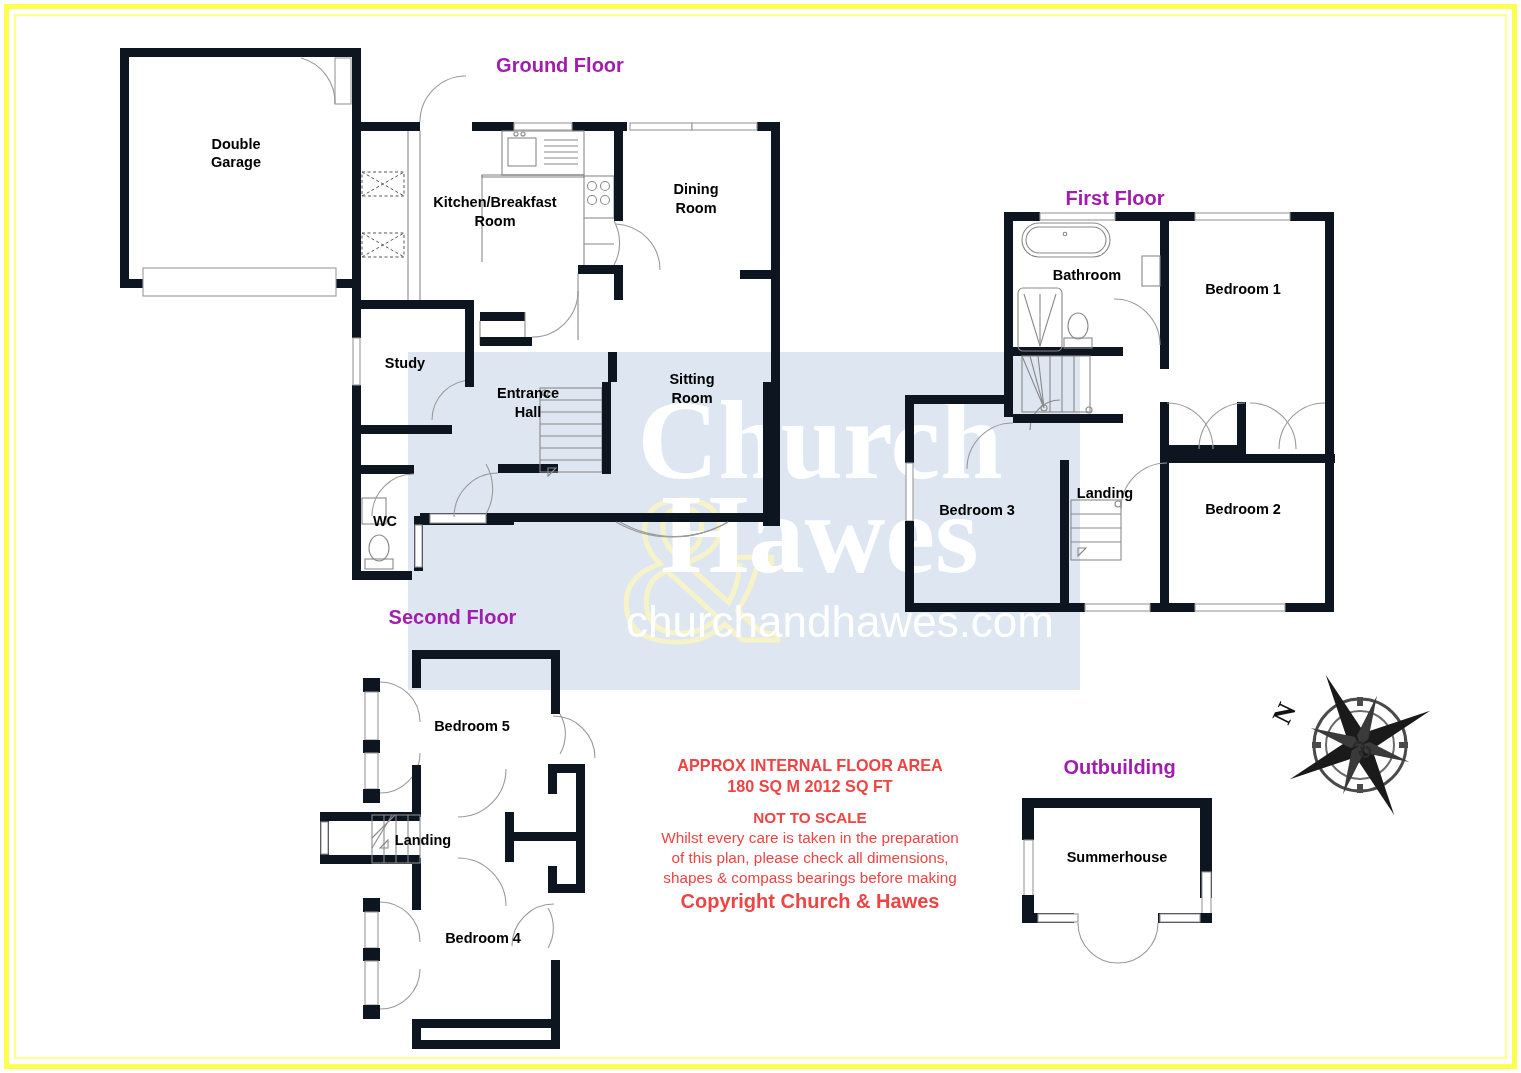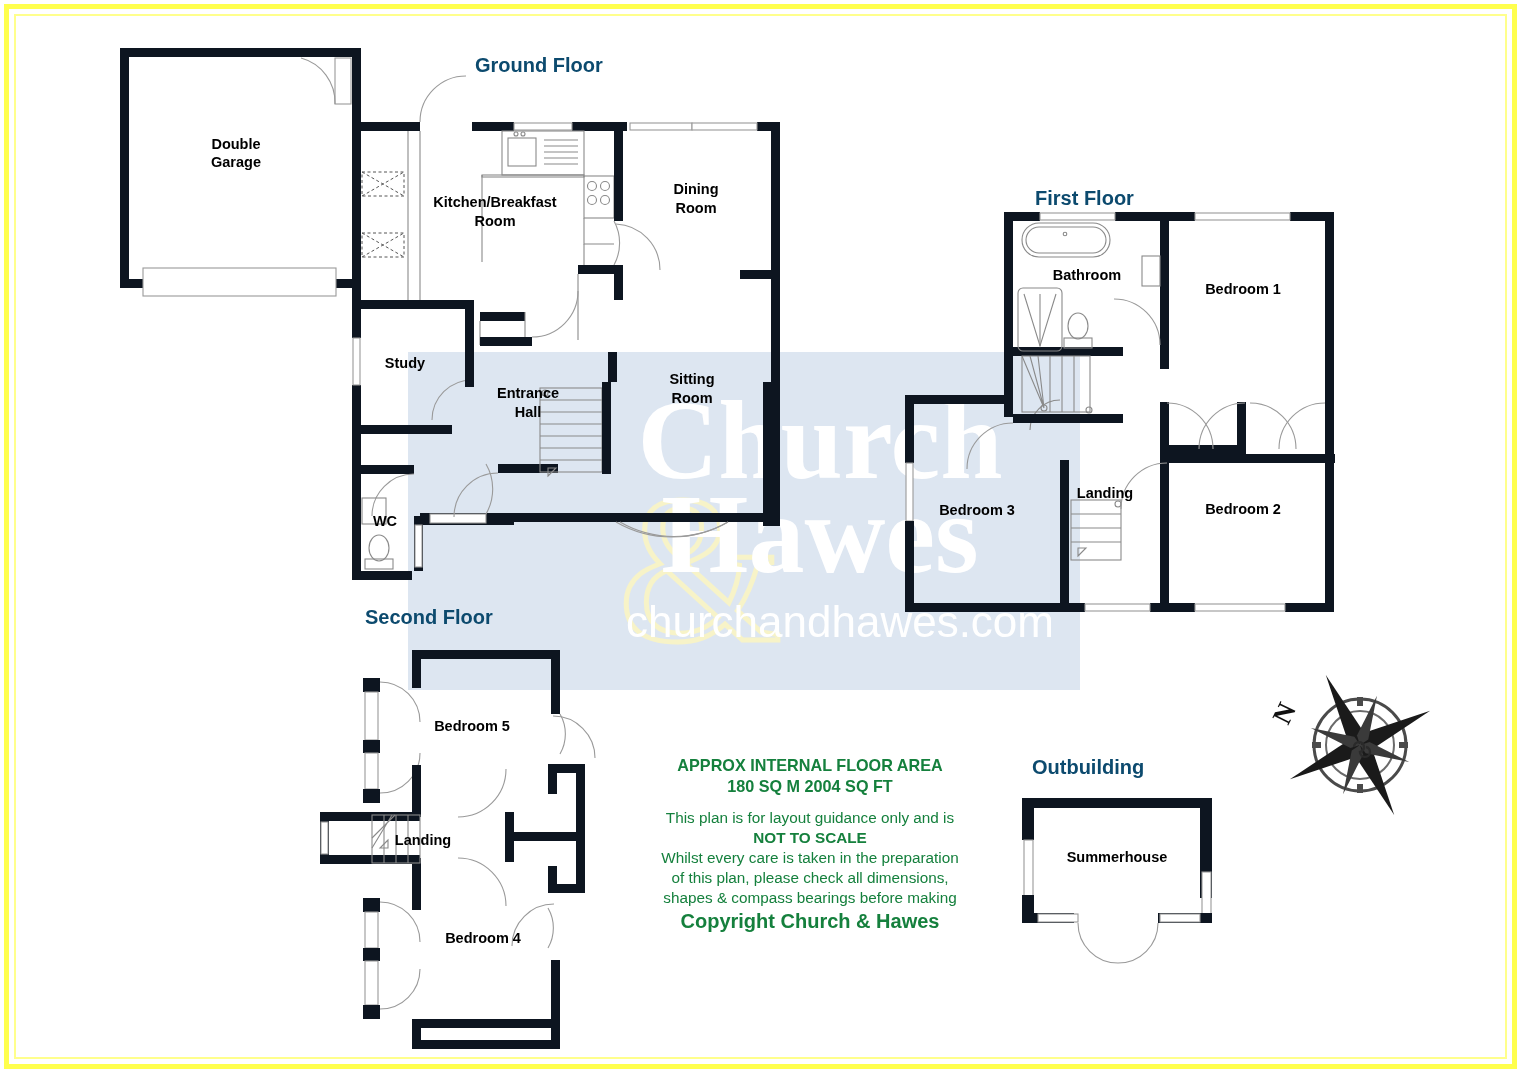--- a/index.html
+++ b/index.html
@@ -20,27 +20,27 @@
   .roomlbl{font-size:14.5px;font-weight:bold;fill:#000;text-anchor:middle;}
   .tint{fill:#dde6f1;}
   .wm-big{font-family:"Liberation Serif",serif;font-size:112px;font-weight:bold;
           fill:#ffffff;text-anchor:middle;}
   .wm-amp{font-family:"Liberation Serif",serif;font-size:210px;fill:none;
           stroke:#f7f3c8;stroke-width:5;text-anchor:middle;}
   .wm-url{font-family:"Liberation Sans",sans-serif;font-size:44px;fill:#ffffff;
           text-anchor:middle;}
   
   #notes{position:absolute;left:600px;top:755px;width:420px;text-align:center;
-         font-size:15.3px;line-height:1.30;color:#15803d;}
+         font-size:15.3px;line-height:1.30;color:#ef4444;}
   #notes .hd{font-weight:bold;font-size:16.2px;line-height:1.28;}
   #notes .gap{height:12px;}
   #notes .b{font-weight:bold;}
   #notes .cr{font-weight:bold;font-size:20px;}
-  .ttl{position:absolute;font-size:20px;font-weight:bold;color:#0c4a6e;
-       white-space:nowrap;}
+  .ttl{position:absolute;font-size:20px;font-weight:bold;color:#a21caf;
+       text-align:center;white-space:nowrap;}
   .compass-n{position:absolute;left:1275px;top:698px;font-family:"Liberation Serif",serif;
        font-size:27px;font-weight:bold;color:#111;transform:rotate(-64deg);}
 </style>
 </head>
 <body>
 
 <div id="page">
 
   <div class="frame-outer"></div>
   <div class="frame-inner"></div>
@@ -374,23 +374,22 @@
 
   <div class="ttl" style="left:475px;top:54px;width:170px;">Ground Floor</div>
   <div class="ttl" style="left:1035px;top:187px;width:160px;">First Floor</div>
   <div class="ttl" style="left:365px;top:606px;width:175px;">Second Floor</div>
   <div class="ttl" style="left:1032px;top:756px;width:175px;">Outbuilding</div>
 
   <div class="compass-n">N</div>
 
   <div id="notes">
     <div class="hd">APPROX INTERNAL FLOOR AREA</div>
-    <div class="hd">180 SQ M 2004 SQ FT</div>
+    <div class="hd">180 SQ M 2012 SQ FT</div>
     <div class="gap"></div>
-    <div>This plan is for layout guidance only and is</div>
     <div class="b">NOT TO SCALE</div>
     <div>Whilst every care is taken in the preparation</div>
     <div>of this plan, please check all dimensions,</div>
     <div>shapes &amp; compass bearings before making</div>
     <div class="cr">Copyright Church &amp; Hawes</div>
   </div>
 
 </div>
 
 </body></html>

